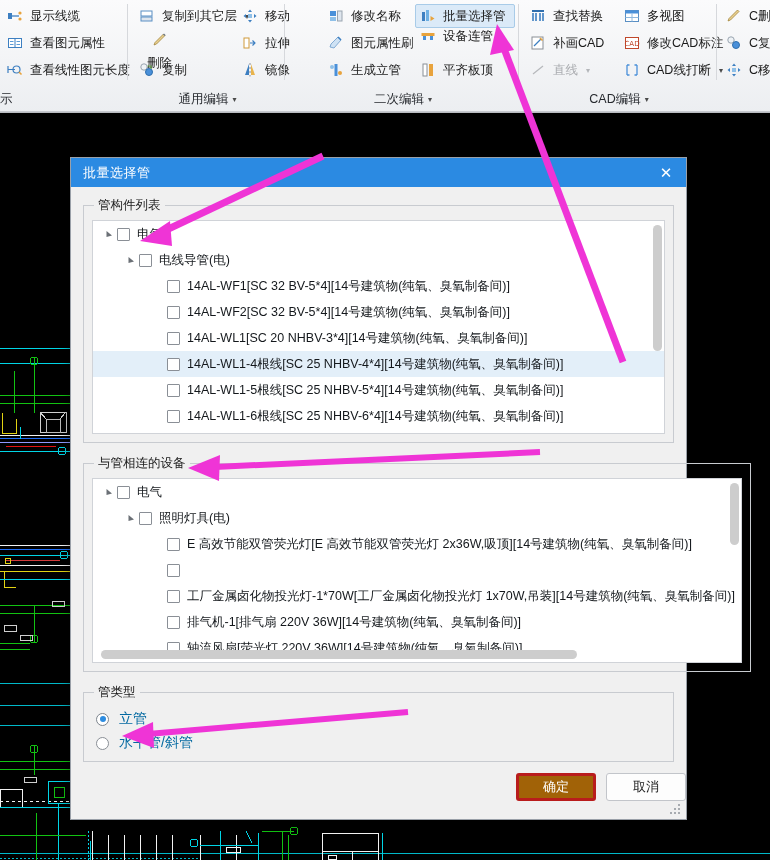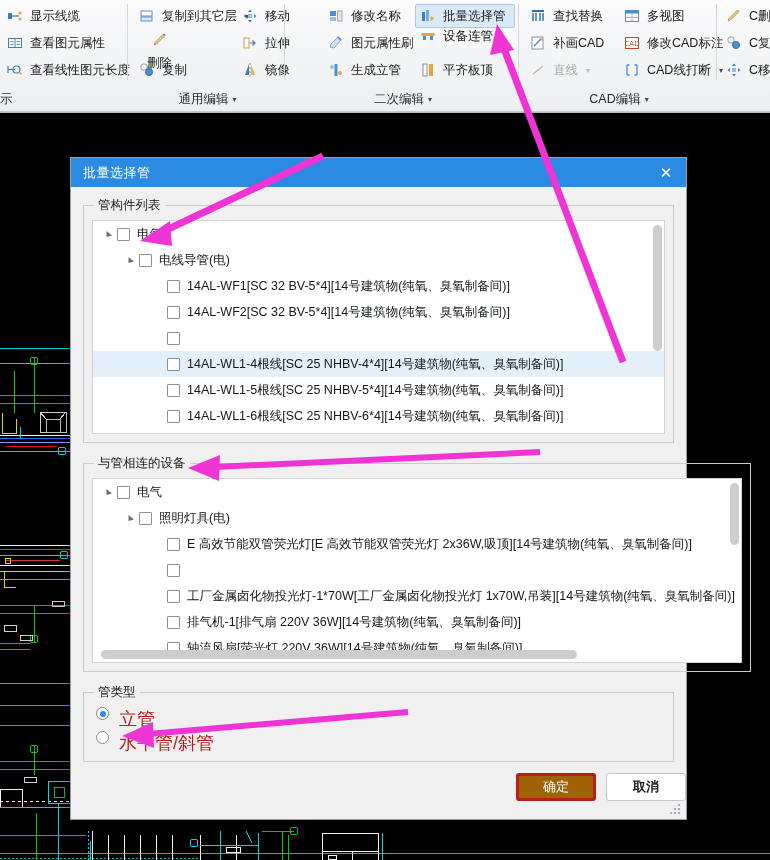--- a/index.html
+++ b/index.html
@@ -98,39 +98,39 @@
 
   .vsb {
     position: absolute; right: 2px; top: 4px; width: 9px; border-radius: 5px;
     background: #cdcdcd;
   }
   .hsb {
     position: absolute; left: 8px; bottom: 3px; height: 9px; border-radius: 5px;
     background: #cdcdcd;
   }
 
-  .radio-row { display: flex; height: 24px; font-size: 18px; color: #b91c1c; padding-left: 4px; }
+  .radio-row { display: flex; align-items: center; height: 24px; font-size: 14px; color: #0369a1; padding-left: 4px; }
   .rdo {
     width: 13px; height: 13px; border-radius: 50%; border: 1px solid #8a8f96; background: #fff;
     margin-right: 10px; position: relative; box-sizing: border-box;
   }
   .rdo.on { border-color: #7d858d; }
   .rdo.on::after {
     content: ""; position: absolute; left: 2.5px; top: 2.5px; width: 6px; height: 6px;
     border-radius: 50%; background: #2d8ce0;
   }
 
   .dlg-footer { position: absolute; left: 0; right: 0; bottom: 0; height: 58px; }
   .btn {
     position: absolute; width: 80px; height: 28px; border-radius: 3px;
     font-size: 13px; display:flex; align-items:center; justify-content:center;
     box-sizing: border-box;
   }
   .btn.primary { background: #a16207; color: #fff; border: 3px solid #b91c1c; right: 90px; top: 12px; }
-  .btn.normal { background: #fdfdfd; color: #1a1a1a; border: 1px solid #c2c5ca; right: 0px; top: 12px; font-weight: bold; }
+  .btn.normal { background: #fdfdfd; color: #1a1a1a; border: 1px solid #c2c5ca; right: 0px; top: 12px; }
   .grip { position: absolute; right: 4px; bottom: 3px; width: 12px; height: 12px; }
   .grip i { position: absolute; width: 2px; height: 2px; background: #a7abb0; }
 
   
   .arrows { position: absolute; left: 0; top: 0; width: 770px; height: 860px; pointer-events: none; }
 </style>
 </head>
 <body>
 
 <div id="root">
@@ -552,20 +552,21 @@
             <span class="tlabel">14AL-WF1[SC 32 BV-5*4][14号建筑物(纯氧、臭氧制备间)]</span>
           </div>
           <div class="trow ind2">
             <span class="twist empty"></span>
             <span class="cbx"></span>
             <span class="tlabel">14AL-WF2[SC 32 BV-5*4][14号建筑物(纯氧、臭氧制备间)]</span>
           </div>
           <div class="trow ind2">
             <span class="twist empty"></span>
             <span class="cbx"></span>
+            <span class="tlabel">14AL-WL1[SC 20 NHBV-3*4][14号建筑物(纯氧、臭氧制备间)]</span>
           </div>
           <div class="trow ind2 hl">
             <span class="twist empty"></span>
             <span class="cbx"></span>
             <span class="tlabel">14AL-WL1-4根线[SC 25 NHBV-4*4][14号建筑物(纯氧、臭氧制备间)]</span>
           </div>
           <div class="trow ind2">
             <span class="twist empty"></span>
             <span class="cbx"></span>
             <span class="tlabel">14AL-WL1-5根线[SC 25 NHBV-5*4][14号建筑物(纯氧、臭氧制备间)]</span>

